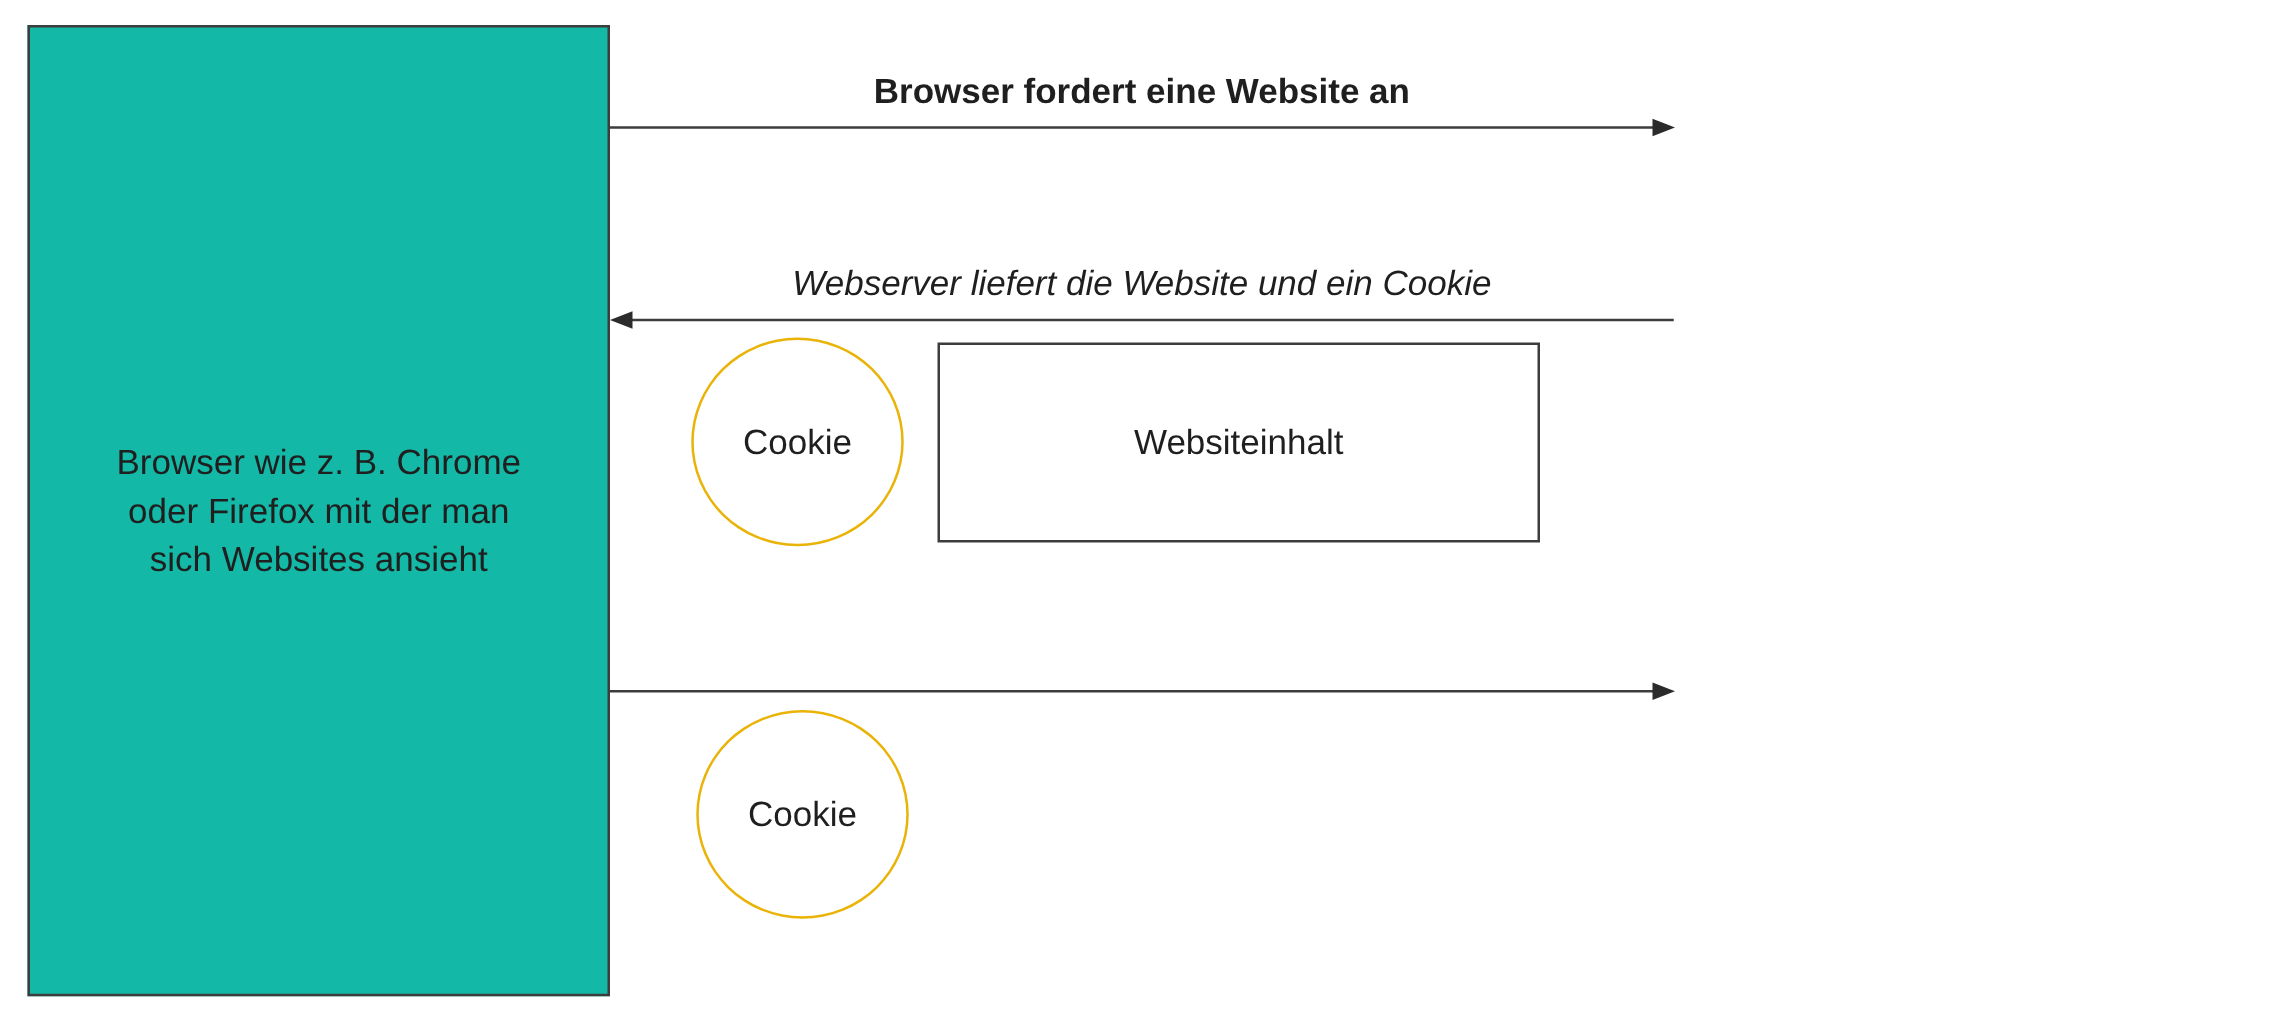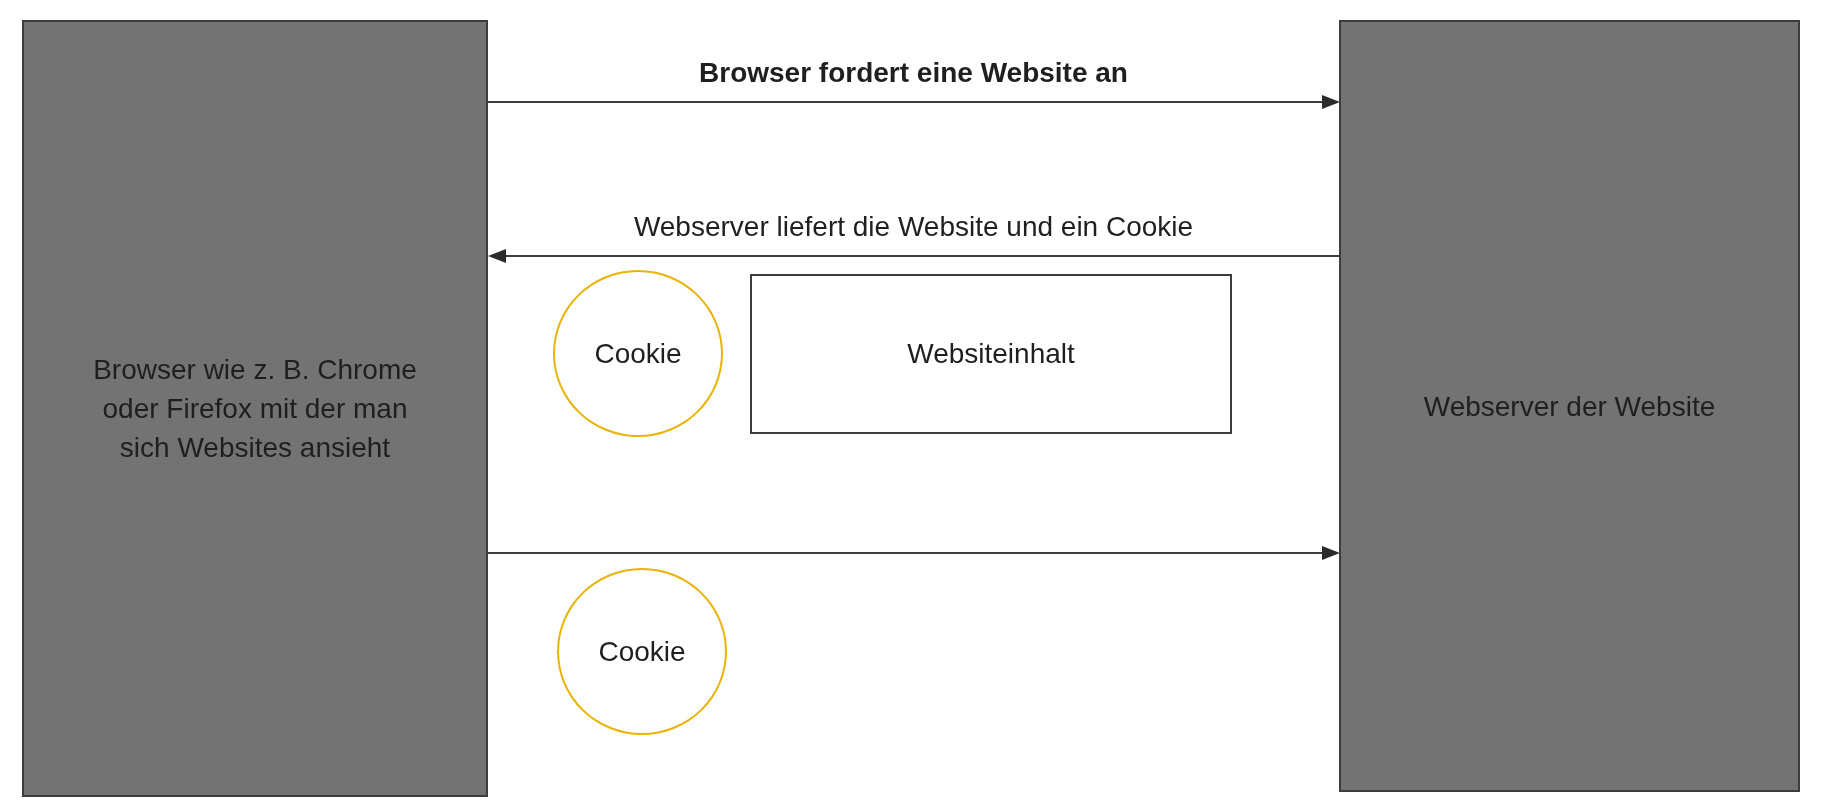--- a/index.html
+++ b/index.html
@@ -12,21 +12,21 @@
     color: #1f1f1f;
     overflow: hidden;
   }
   .arrow-layer {
     position: absolute;
     left: 0; top: 0;
     width: 1824px; height: 810px;
   }
   .node {
     position: absolute;
-    background: #737373;
+    background: #14b8a6;
     border: 2px solid #3d3d3d;
     display: flex;
     align-items: center;
     justify-content: center;
     box-sizing: border-box;
   }
   .left-node  { left: 22px;   top: 20px; width: 466px; height: 777px; }
   .right-node { left: 1339px; top: 20px; width: 461px; height: 772px; }
   .node-label {
     font-size: 28px;
@@ -38,21 +38,21 @@
     position: absolute;
     left: 488px;
     width: 851px;
     height: 38px;
     font-size: 28px;
     line-height: 38px;
     text-align: center;
     white-space: nowrap;
   }
   .label-1 { top: 54px; font-weight: bold; }
-  .label-2 { top: 208px; }
+  .label-2 { top: 208px; font-style: italic; }
   .label-3 { top: 505px; }
   .cookie-circle {
     position: absolute;
     width: 170px;
     height: 167px;
     border: 2px solid #eab308;
     border-radius: 50%;
     background: #ffffff;
     display: flex;
     align-items: center;
@@ -93,23 +93,20 @@
     <line x1="488" y1="553" x2="1324" y2="553" stroke="#3d3d3d" stroke-width="2"></line>
     <polygon points="1322,546 1340,553 1322,560" fill="#2b2b2b"></polygon>
   </svg>
 
   <div class="node left-node">
     <div class="node-label">Browser wie z. B. Chrome
 oder Firefox mit der man
 sich Websites ansieht</div>
   </div>
 
-  <div class="node right-node">
-    <div class="node-label">Webserver der Website</div>
-  </div>
 
   <div class="arrow-label label-1">Browser fordert eine Website an</div>
 
   <div class="arrow-label label-2">Webserver liefert die Website und ein Cookie</div>
 
 
   <div class="cookie-circle circle-1">
     <span>Cookie</span>
   </div>
 

